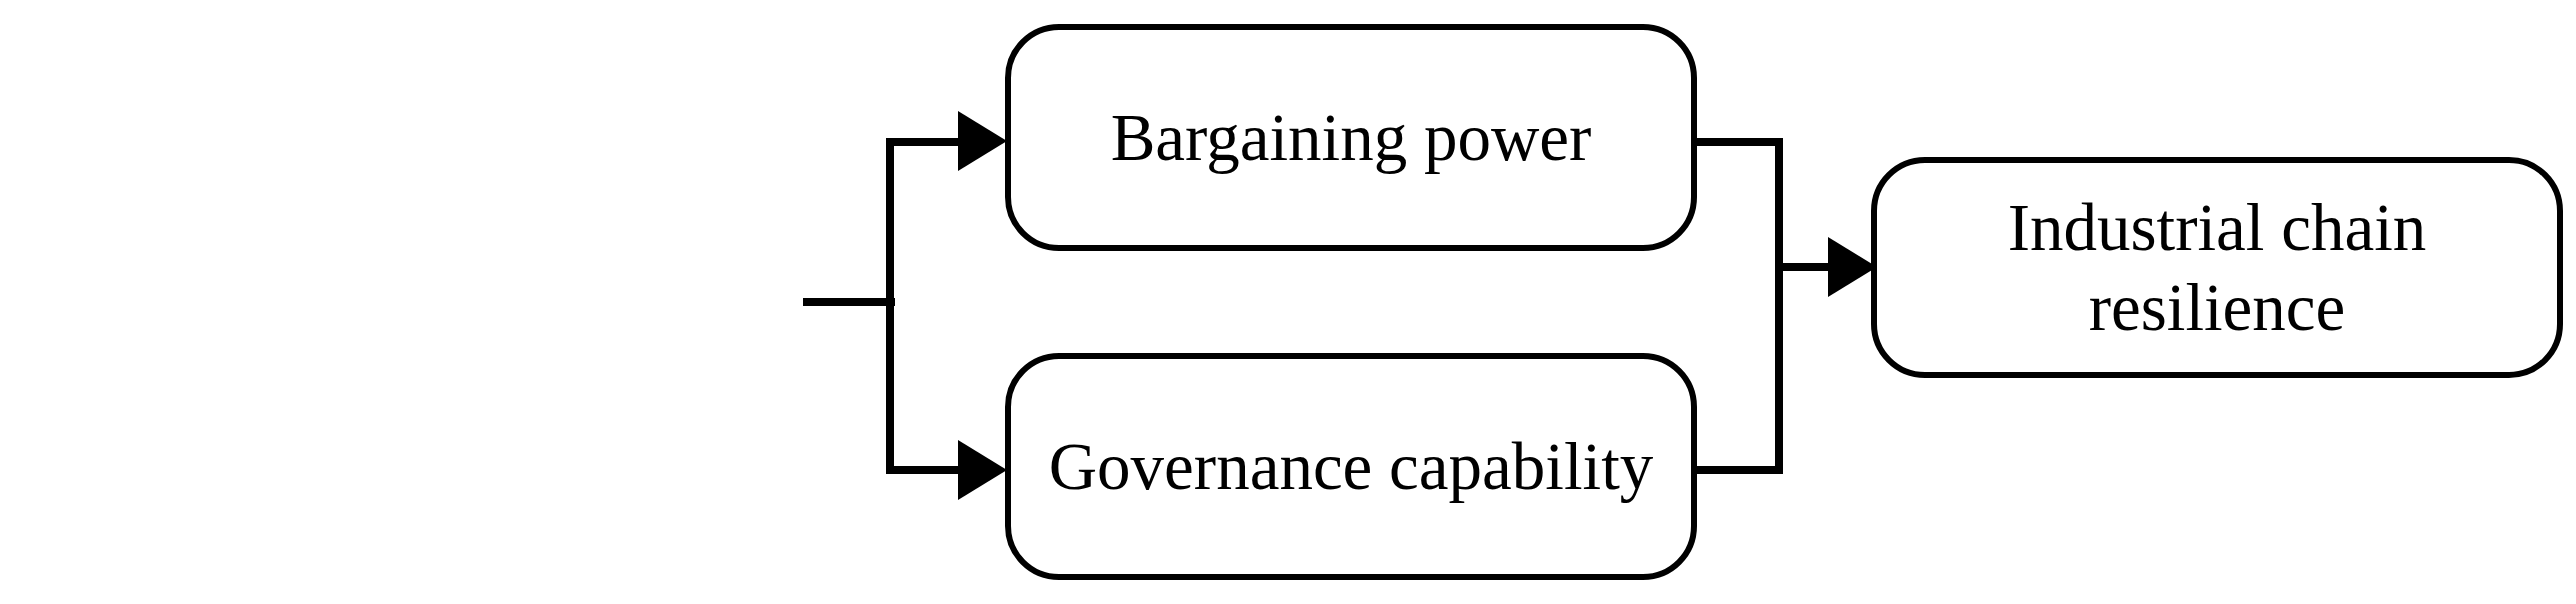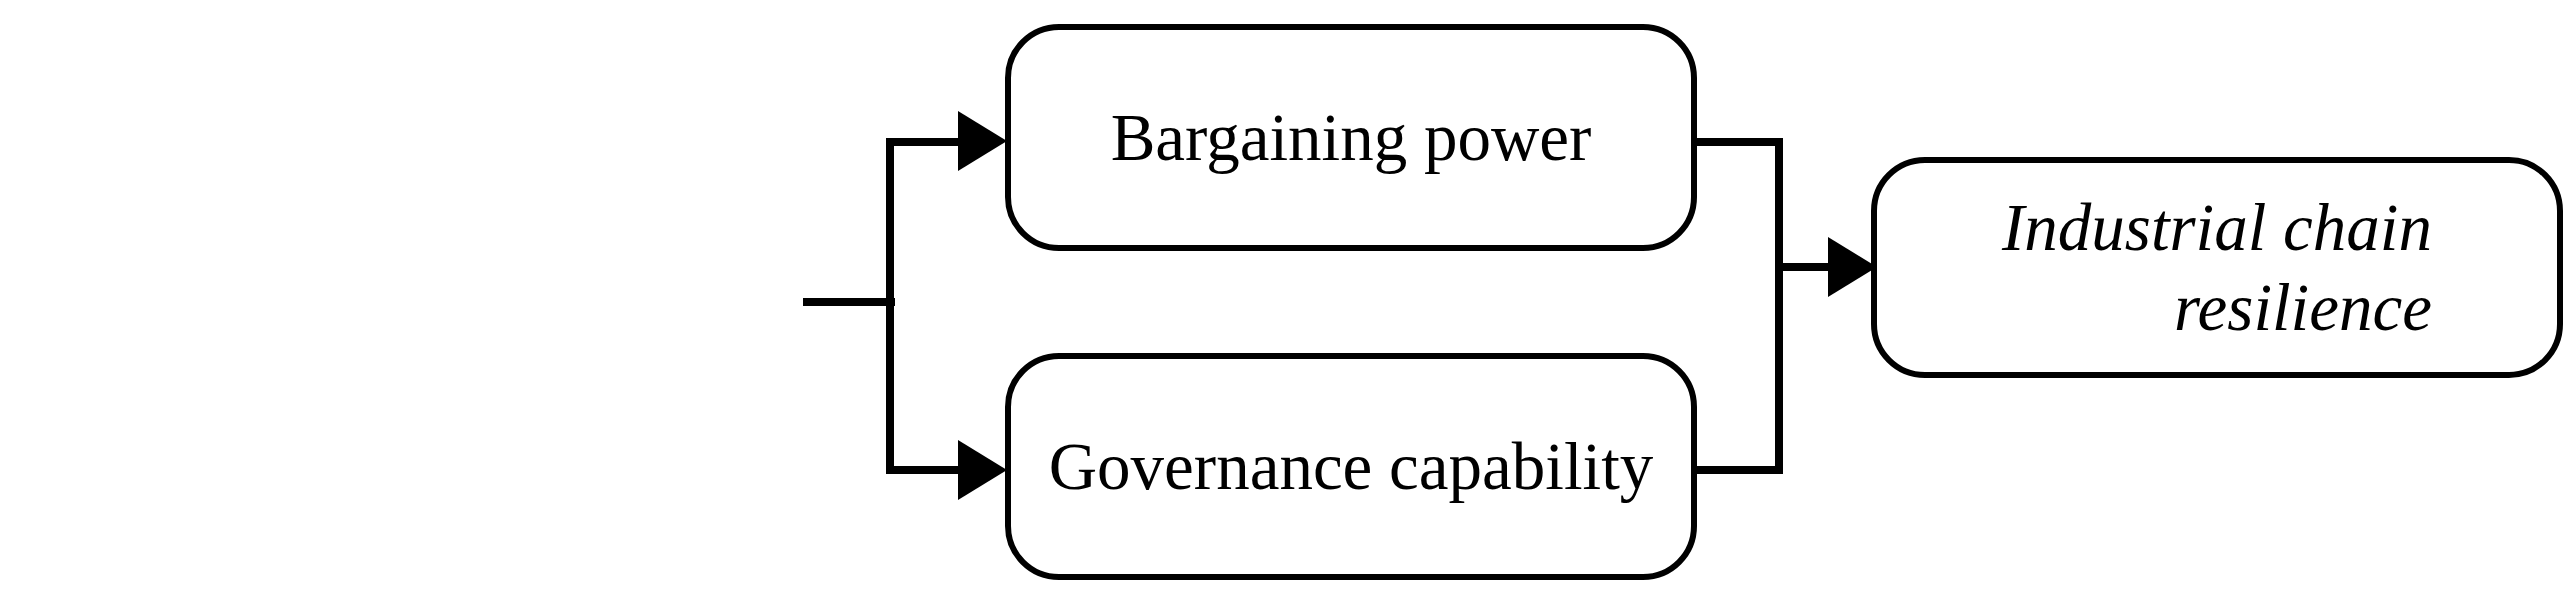--- a/index.html
+++ b/index.html
@@ -18,21 +18,21 @@
     overflow: hidden;
   }
   .node {
     position: absolute;
     box-sizing: border-box;
     border: 6.3px solid #000000;
     background: #ffffff;
     display: flex;
     align-items: center;
     justify-content: center;
-    text-align: right;
+    text-align: center;
     color: #000000;
     line-height: 1.18;
   }
   .node-label {
     display: block;
     white-space: pre-line;
     padding: 0 9px;
   }
   
   #node-source {
@@ -47,21 +47,20 @@
   }
   #node-governance {
     left: 1005px; top: 353px; width: 692px; height: 227px;
     border-radius: 54px;
     font-size: 67px;
   }
   #node-outcome {
     left: 1871px; top: 157px; width: 692px; height: 221px;
     border-radius: 54px;
     font-size: 67px;
-    font-style: italic;
   }
   
   .edge {
     position: absolute;
     background: #000000;
   }
   .edge-h { height: 8px; }
   .edge-v { width: 8px; }
 
   

